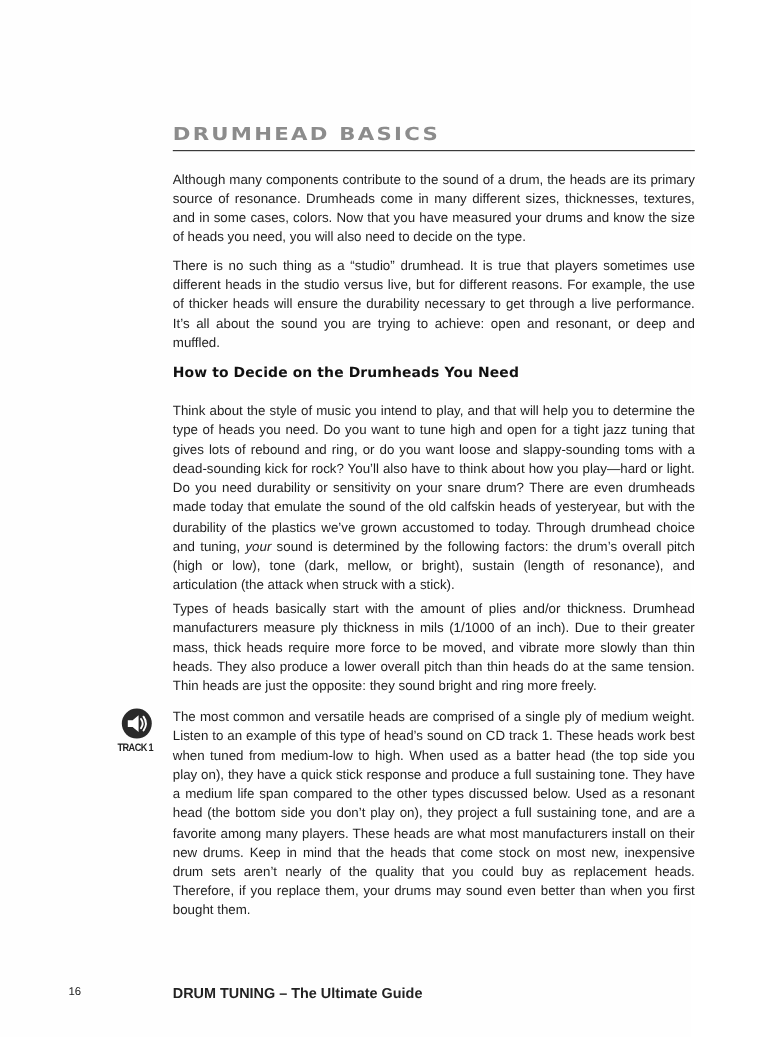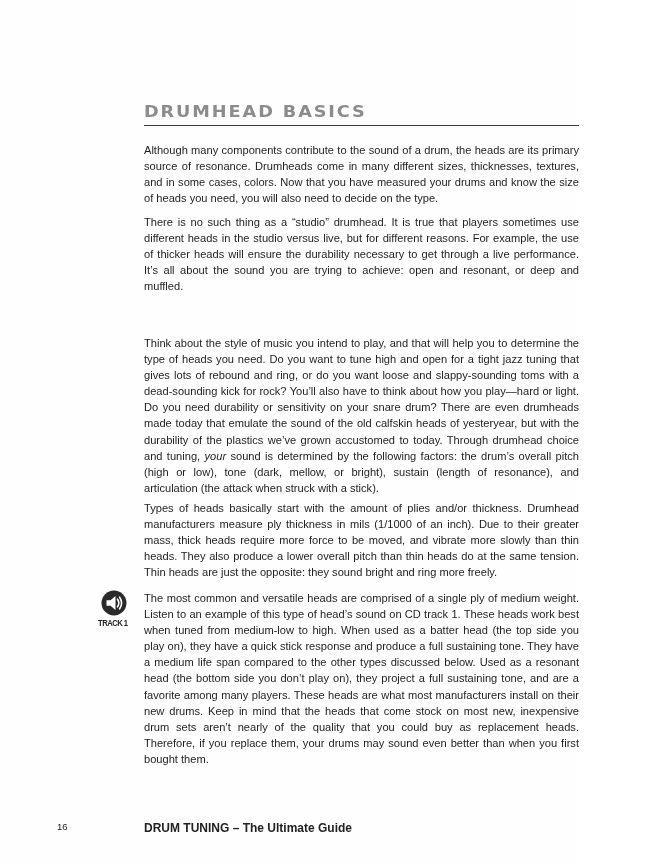--- a/index.html
+++ b/index.html
@@ -50,20 +50,21 @@
 
 <div class="page">
 
   <div class="section-title">DRUMHEAD BASICS</div>
   <div class="title-rule"></div>
 
   <p class="body-text" style="top:130px;margin-top:12px;">Although many components contribute to the sound of a drum, the heads are its primary source of resonance. Drumheads come in many different sizes, thicknesses, textures, and in some cases, colors. Now that you have measured your drums and know the size of heads you need, you will also need to decide on the type.</p>
 
   <p class="body-text" style="top:214px;">There is no such thing as a “studio” drumhead. It is true that players sometimes use different heads in the studio versus live, but for different reasons. For example, the use of thicker heads will ensure the durability necessary to get through a live performance. It’s all about the sound you are trying to achieve: open and resonant, or deep and muffled.</p>
 
+  <div class="subhead">How to Decide on the Drumheads You Need</div>
 
   <p class="body-text" style="top:335px;"><span>Think about the style of music you intend to play, and that will help you to determine the type of heads you need. Do you want to tune high and open for a tight jazz tuning that gives lots of rebound and ring, or do you want loose and slappy-sounding toms with a dead-sounding kick for rock? You’ll also have to think about how you play—hard or light. Do you need durability or sensitivity on your snare drum? There are even drumheads made today that emulate the sound of the old calfskin heads of yesteryear, but with the durability of the plastics we’ve grown accustomed to today. Through drumhead choice and tuning, </span><em>your</em><span> sound is determined by the following factors: the drum’s overall pitch (high or low), tone (dark, mellow, or bright), sustain (length of resonance), and articulation (the attack when struck with a stick).</span></p>
 
   <p class="body-text" style="top:500px;">Types of heads basically start with the amount of plies and/or thickness. Drumhead manufacturers measure ply thickness in mils (1/1000 of an inch). Due to their greater mass, thick heads require more force to be moved, and vibrate more slowly than thin heads. They also produce a lower overall pitch than thin heads do at the same tension. Thin heads are just the opposite: they sound bright and ring more freely.</p>
 
   <div class="cd-badge">
     <svg class="cd-icon" viewBox="0 0 26 26">
       <circle cx="13" cy="13" r="12.5" fill="#2a2a2a"></circle>
       <path d="M5.5 10.2 H9.5 L14.5 6 V20 L9.5 15.8 H5.5 Z" fill="#ffffff"></path>
       <path d="M16.5 9.2 Q19.2 13 16.5 16.8" stroke="#ffffff" stroke-width="1.6" fill="none" stroke-linecap="round"></path>

